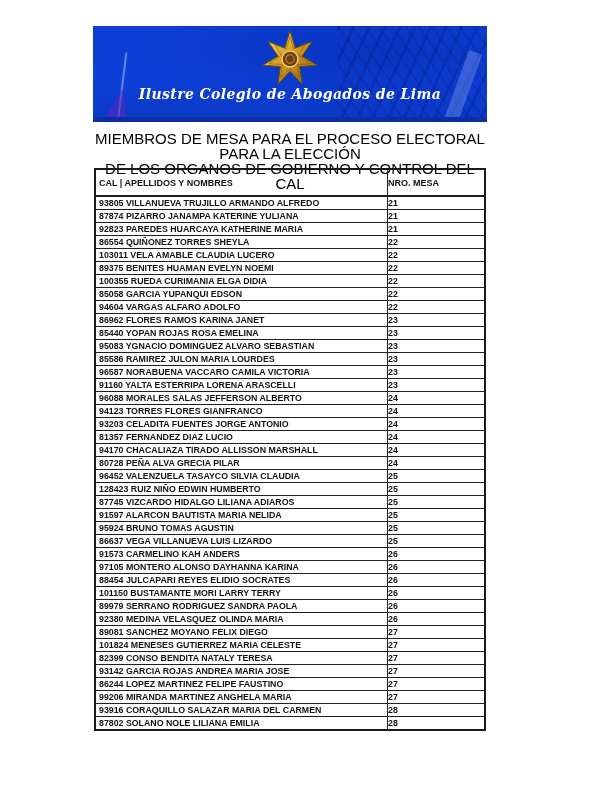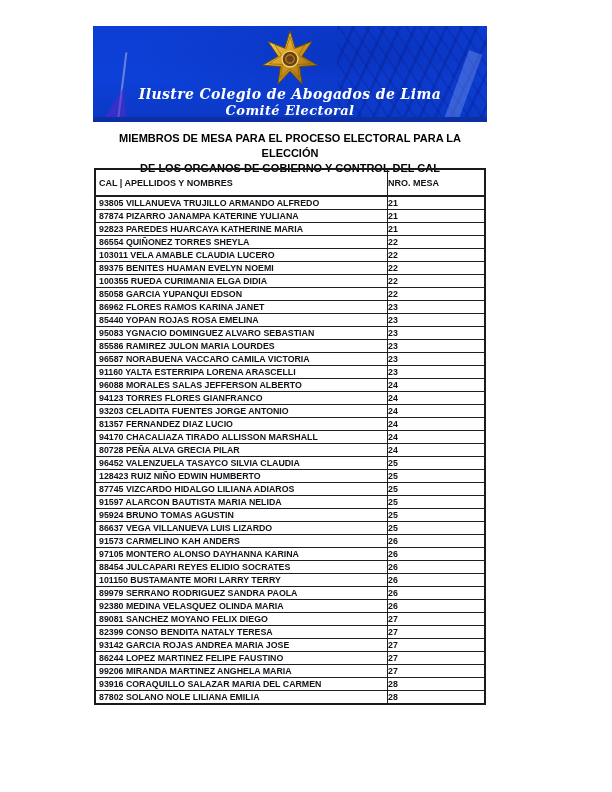--- a/index.html
+++ b/index.html
@@ -83,22 +83,22 @@
   .banner-text.line1 { top: 60px; font-size: 14px; }
   .banner-text.line2 { top: 77px; font-size: 13px; }
 
   
   .doc-title {
     position: absolute;
     left: 93px;
     top: 131px;
     width: 394px;
     text-align: center;
-    font-weight: bold;
-    font-size: 11px;
+    font-weight: normal;
+    font-size: 15px;
     line-height: 15px;
     color: #000000;
   }
 
   
   .table-wrap {
     position: absolute;
     left: 94px;
     top: 168px;
     width: 392px;
@@ -158,21 +158,20 @@
           </linearGradient>
         </defs>
         <polygon points="32,2 37.6,20.3 55.5,13.3 44.7,29.1 61.2,38.7 42.2,40.1 45,59 32,45 19,59 21.8,40.1 2.8,38.7 19.3,29.1 8.5,13.3 26.4,20.3" fill="url(#gold)" stroke="#6b4a05" stroke-width="1"></polygon>
         <polygon points="32,8 36,21 48,17 41,28 54,37 40,38 42,52 32,42 22,52 24,38 10,37 23,28 16,17 28,21" fill="none" stroke="#7a5206" stroke-width="0.8" opacity="0.7"></polygon>
         <circle cx="32" cy="32" r="8.5" fill="#6e3f12" stroke="#f3d87a" stroke-width="1.4"></circle>
         <circle cx="32" cy="32" r="4.5" fill="none" stroke="#e8c14a" stroke-width="0.9" opacity="0.8"></circle>
       </svg>
     </div>
 
     <div class="banner-text line1">Ilustre Colegio de Abogados de Lima</div>
-    <div class="banner-text line2">Comité Electoral</div>
   </div>
 
   <div class="doc-title">
     <div>MIEMBROS DE MESA PARA EL PROCESO ELECTORAL PARA LA ELECCIÓN</div>
     <div>DE LOS ORGANOS DE GOBIERNO Y CONTROL DEL CAL</div>
   </div>
 
   <div class="table-wrap">
     <table class="members">
       <thead>
@@ -208,20 +207,24 @@
           </tr>
           <tr>
             <td class="name-cell">100355 RUEDA CURIMANIA ELGA DIDIA</td>
             <td class="mesa-cell">22</td>
           </tr>
           <tr>
             <td class="name-cell">85058 GARCIA YUPANQUI EDSON</td>
             <td class="mesa-cell">22</td>
           </tr>
           <tr>
+            <td class="name-cell">94604 VARGAS ALFARO ADOLFO</td>
+            <td class="mesa-cell">22</td>
+          </tr>
+          <tr>
             <td class="name-cell">86962 FLORES RAMOS KARINA JANET</td>
             <td class="mesa-cell">23</td>
           </tr>
           <tr>
             <td class="name-cell">85440 YOPAN ROJAS ROSA EMELINA</td>
             <td class="mesa-cell">23</td>
           </tr>
           <tr>
             <td class="name-cell">95083 YGNACIO DOMINGUEZ ALVARO SEBASTIAN</td>
             <td class="mesa-cell">23</td>
@@ -305,20 +308,24 @@
           <tr>
             <td class="name-cell">89979 SERRANO RODRIGUEZ SANDRA PAOLA</td>
             <td class="mesa-cell">26</td>
           </tr>
           <tr>
             <td class="name-cell">92380 MEDINA VELASQUEZ OLINDA MARIA</td>
             <td class="mesa-cell">26</td>
           </tr>
           <tr>
             <td class="name-cell">89081 SANCHEZ MOYANO FELIX DIEGO</td>
+            <td class="mesa-cell">27</td>
+          </tr>
+          <tr>
+            <td class="name-cell">101824 MENESES GUTIERREZ MARIA CELESTE</td>
             <td class="mesa-cell">27</td>
           </tr>
           <tr>
             <td class="name-cell">82399 CONSO BENDITA NATALY TERESA</td>
             <td class="mesa-cell">27</td>
           </tr>
           <tr>
             <td class="name-cell">93142 GARCIA ROJAS ANDREA MARIA JOSE</td>
             <td class="mesa-cell">27</td>
           </tr>

